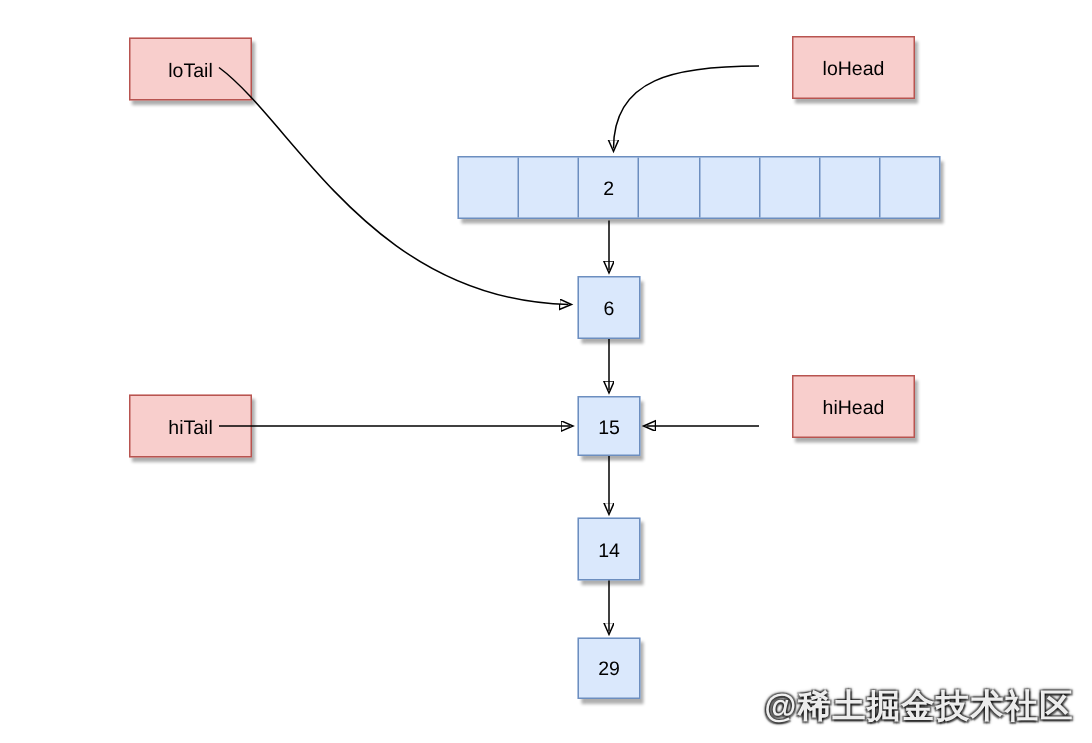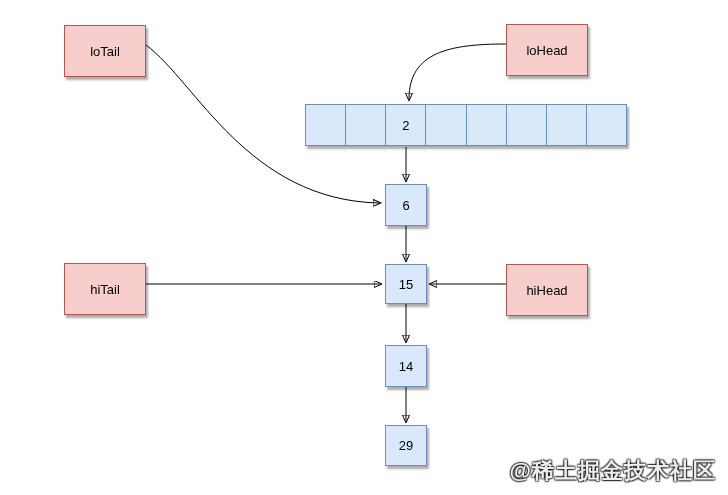--- a/index.html
+++ b/index.html
@@ -6,27 +6,28 @@
   body {
     width: 728px; height: 495px;
     position: relative;
     background: #ffffff;
     font-family: "Liberation Sans", sans-serif;
     overflow: hidden;
   }
   .pointer-box {
     position: absolute;
     box-sizing: border-box;
-    width: 82px; height: 52px;
+    width: 82px; height: 42px;
     background: #f8cecc;
     border: 1px solid #b85450;
     box-shadow: 2px 3px 2px rgba(0,0,0,0.32);
     display: flex; align-items: center; justify-content: center;
     font-size: 13px; color: #000;
     z-index: 1;
+    margin-left: 22px;
   }
   .bucket-array {
     position: absolute;
     left: 305px; top: 104px;
     box-sizing: border-box;
     width: 322px; height: 42px;
     background: #dae8fc;
     border: 1px solid #6c8ebf;
     box-shadow: 2px 3px 2px rgba(0,0,0,0.32);
     display: flex;
@@ -51,21 +52,21 @@
     font-size: 13px; color: #000;
     z-index: 1;
   }
   #node-6  { top: 184px; height: 42px; }
   #node-10 { top: 264px; height: 40px; }
   #node-14 { top: 345px; height: 42px; }
   #node-22 { top: 425px; height: 41px; }
   #box-lotail { left: 64px;  top: 25px;  }
   #box-lohead { left: 506px; top: 24px;  }
   #box-hitail { left: 64px;  top: 263px; }
-  #box-hihead { left: 506px; top: 264px; }
+  #box-hihead { left: 506px; top: 250px; }
   .edges-layer {
     position: absolute; left: 0; top: 0;
     z-index: 5;
     pointer-events: none;
   }
   .edges-layer path { fill: none; stroke: #000; stroke-width: 1; }
   .watermark {
     position: absolute;
     top: 456px; right: 12px;
     font-size: 22px;

